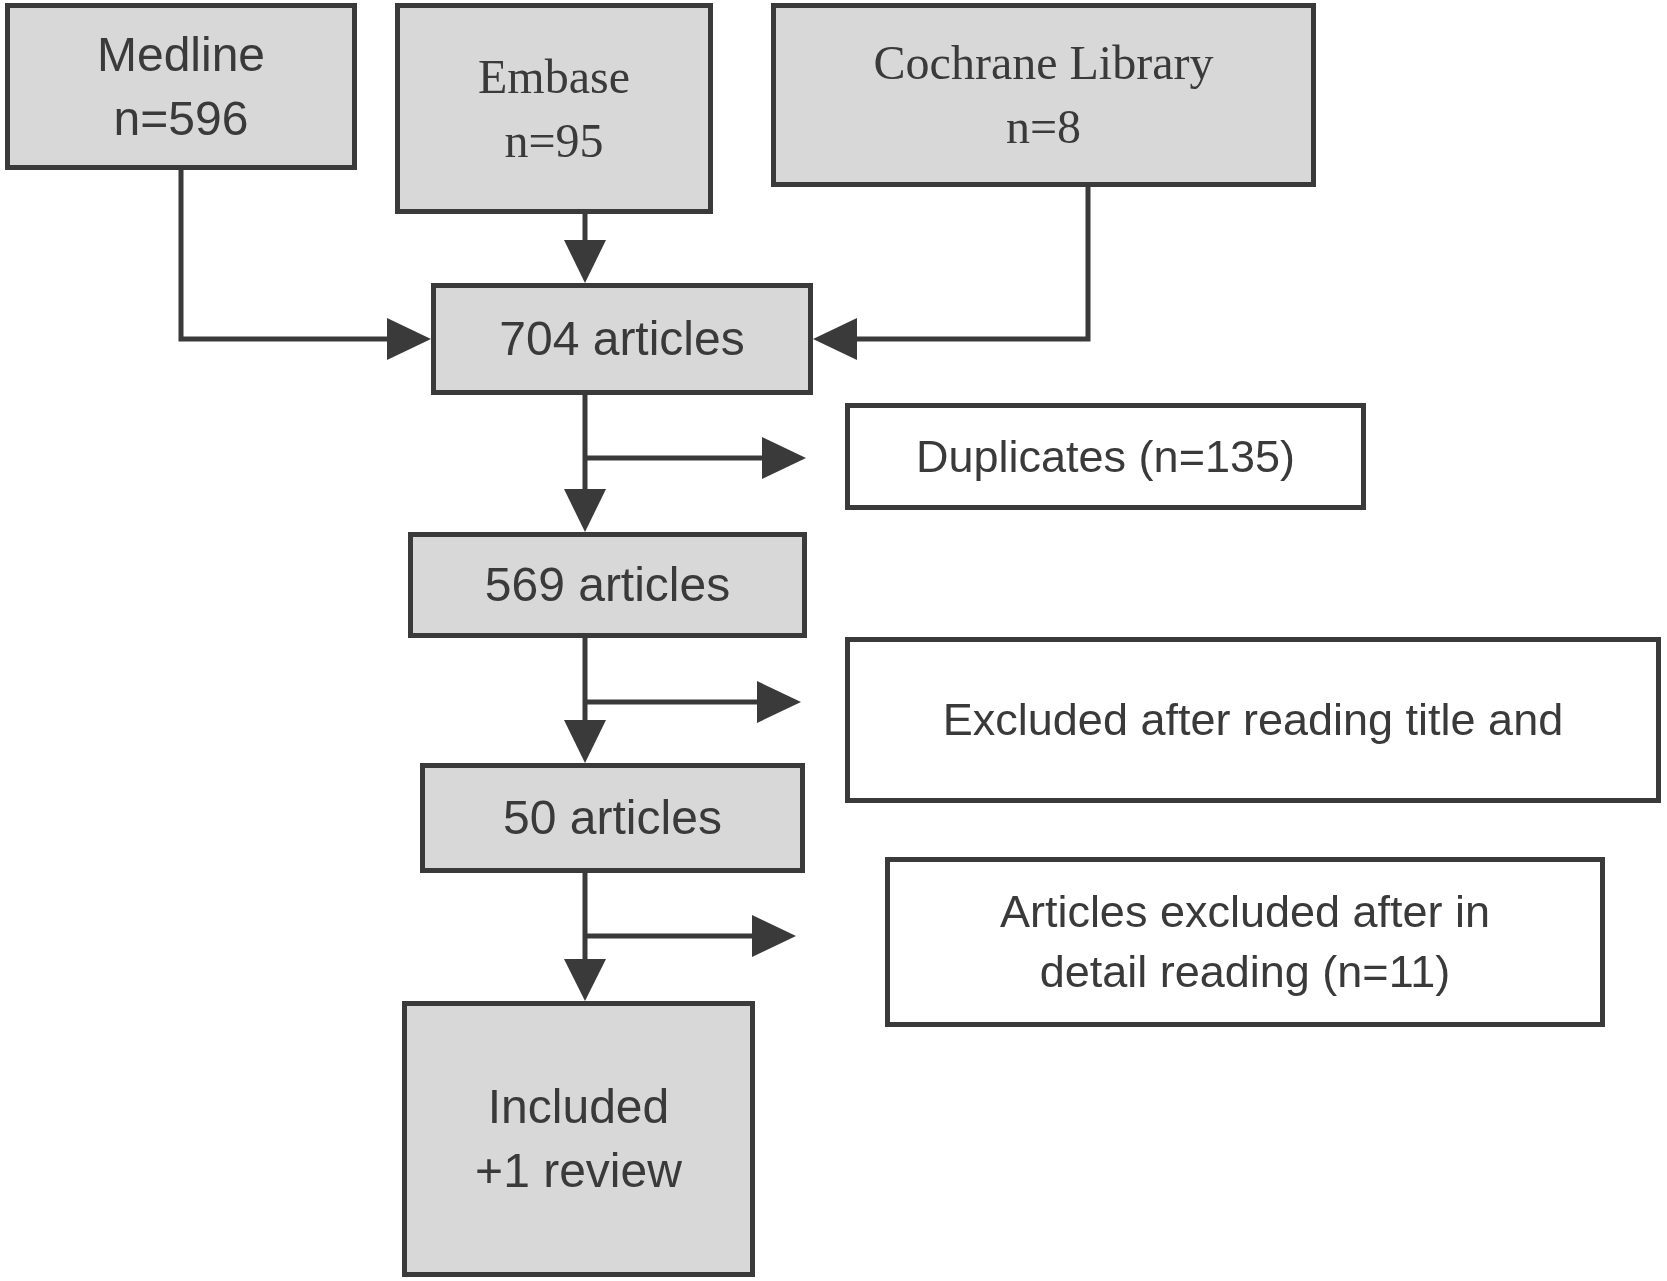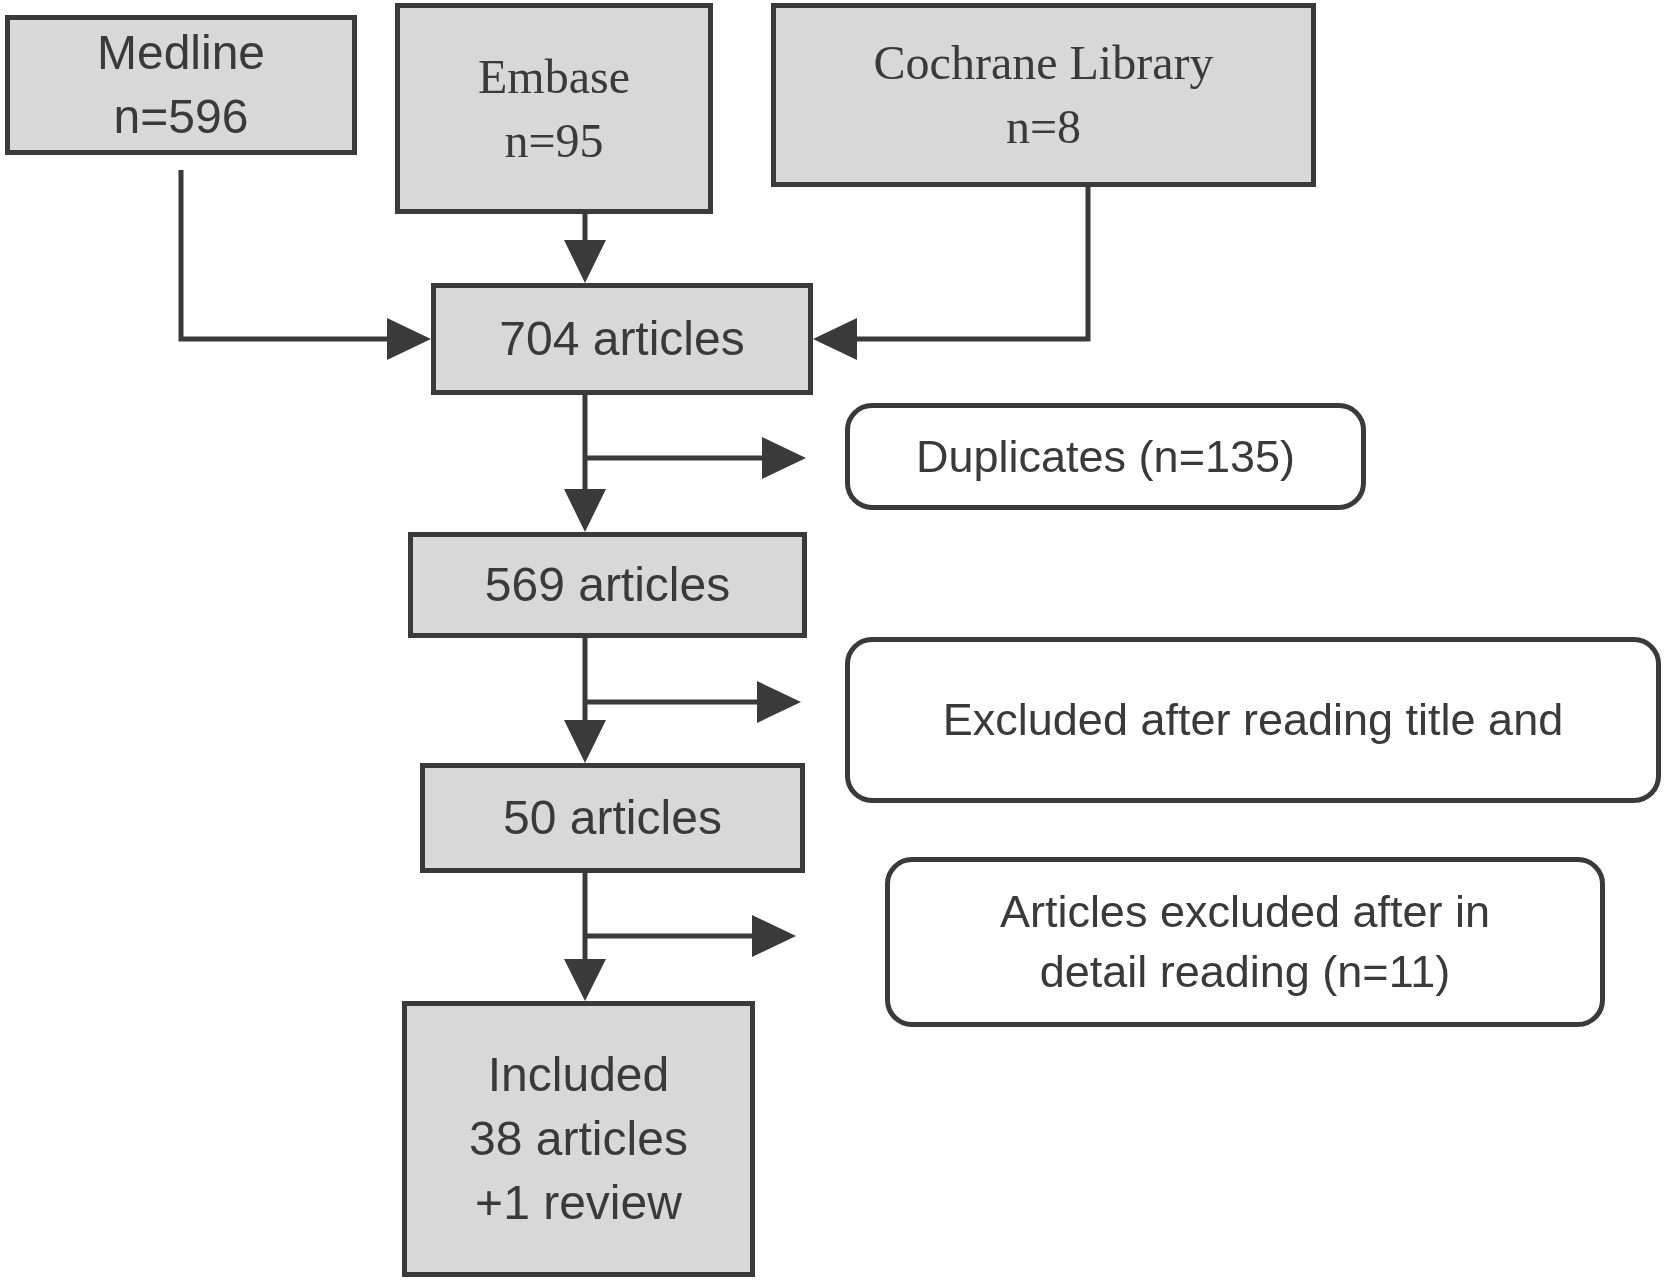--- a/index.html
+++ b/index.html
@@ -38,26 +38,26 @@
     position: absolute;
     border: 5px solid var(--border);
     display: flex;
     flex-direction: column;
     align-items: center;
     justify-content: center;
     text-align: center;
     line-height: 1.33;
   }
   .box.gray { background: var(--box-fill); }
-  .box.white { background: var(--white-fill); border-radius: 27px; }
+  .box.white { background: var(--white-fill); }
   .fs48 { font-size: 48px; }
   .fs45 { font-size: 45px; }
 
   
-  #box-medline   { left: 5px;   top: 3px;    width: 352px; height: 140px; margin-top: 12px; }
+  #box-medline   { left: 5px;   top: 3px;    width: 352px; height: 167px; }
   #box-embase    { left: 395px; top: 3px;    width: 318px; height: 211px; font-family: Liberation Serif, serif; }
   #box-cochrane  { left: 771px; top: 3px;    width: 545px; height: 184px; font-family: Liberation Serif, serif; }
   #box-704       { left: 431px; top: 283px;  width: 382px; height: 112px; }
   #box-569       { left: 408px; top: 532px;  width: 399px; height: 106px; }
   #box-50        { left: 420px; top: 763px;  width: 385px; height: 110px; }
   #box-included  { left: 402px; top: 1001px; width: 353px; height: 276px; }
 
   
   #box-duplicates { left: 845px; top: 403px; width: 521px; height: 107px; }
   #box-excluded-title { left: 845px; top: 637px; width: 816px; height: 166px; gap: 20px; }
@@ -151,17 +151,16 @@
     <div>50 articles</div>
   </div>
 
   <div class="box white fs45" id="box-excluded-detail">
     <div>Articles excluded after in</div>
     <div>detail reading (n=11)</div>
   </div>
 
   <div class="box gray fs48" id="box-included">
     <div>Included</div>
-    <div>38 articles</div>
     <div>+1 review</div>
   </div>
 
 </div>
 
 </body></html>

